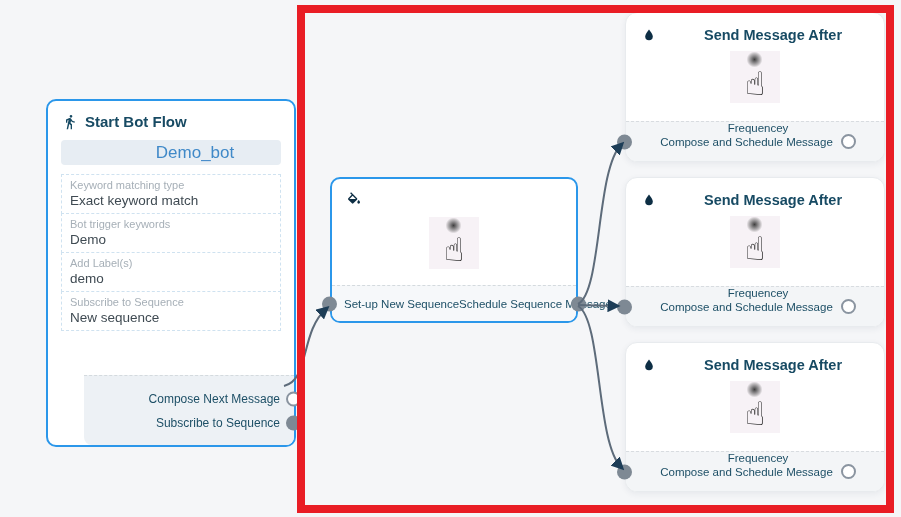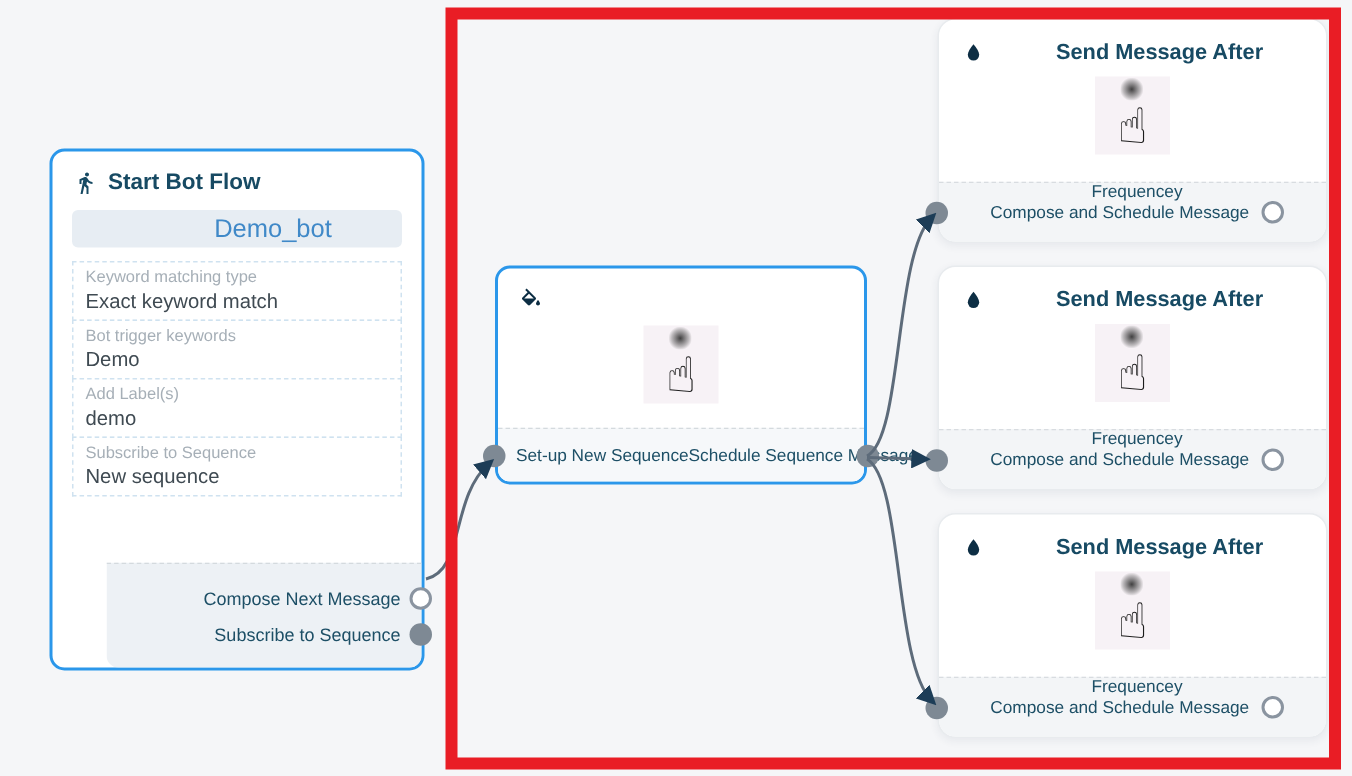--- a/index.html
+++ b/index.html
@@ -14,21 +14,21 @@
   
   .node { position: absolute; background: #fff; display: flex; flex-direction: column; z-index: 10; }
   .node-blue  { border: 2px solid #2b97ea; border-radius: 10px; }
   .node-plain { border: 1px solid #e8ebee; border-radius: 12px; box-shadow: 0 2px 6px rgba(40,60,80,.07); }
   .node-title { display: flex; align-items: center; gap: 7px; font-size: 15px; font-weight: 700;
                 color: #174a63; padding: 12px 14px 8px 14px; white-space: nowrap; }
   .node-plain .node-title { padding: 14px 16px 6px 16px; font-size: 14.5px; gap: 48px; }
   .t-icon { flex: 0 0 auto; display: inline-flex; }
 
   
-  #start-node { left: 33px; top: 99px; width: 250px; height: 348px; }
+  #start-node { left: 46px; top: 99px; width: 250px; height: 348px; }
   .botname-btn { margin: 2px 13px 10px 13px; background: #e7edf3; border: none; border-radius: 4px;
                  height: 25px; font-size: 17px; color: #4089c8; cursor: pointer;
                  font-family: Liberation Sans, sans-serif; padding-left: 48px; }
   .fields { margin: 0 13px; }
   .field { border: 1px dashed #cfe2f0; margin-top: -1px; padding: 3px 8px 4px 8px; background: #fff; }
   .field-label { font-size: 11px; color: #a6afb7; line-height: 14px; white-space: nowrap; }
   .field-value { font-size: 13.5px; color: #3f4a52; line-height: 17px; white-space: nowrap; }
   .footer-l { margin-top: auto; background: #edf1f5; border-top: 1px dashed #d4dade;
               border-radius: 0 0 8px 8px; padding: 11px 14px 10px 0; margin-left: 36px; }
   .out-row { position: relative; height: 24px; line-height: 24px; text-align: right;

